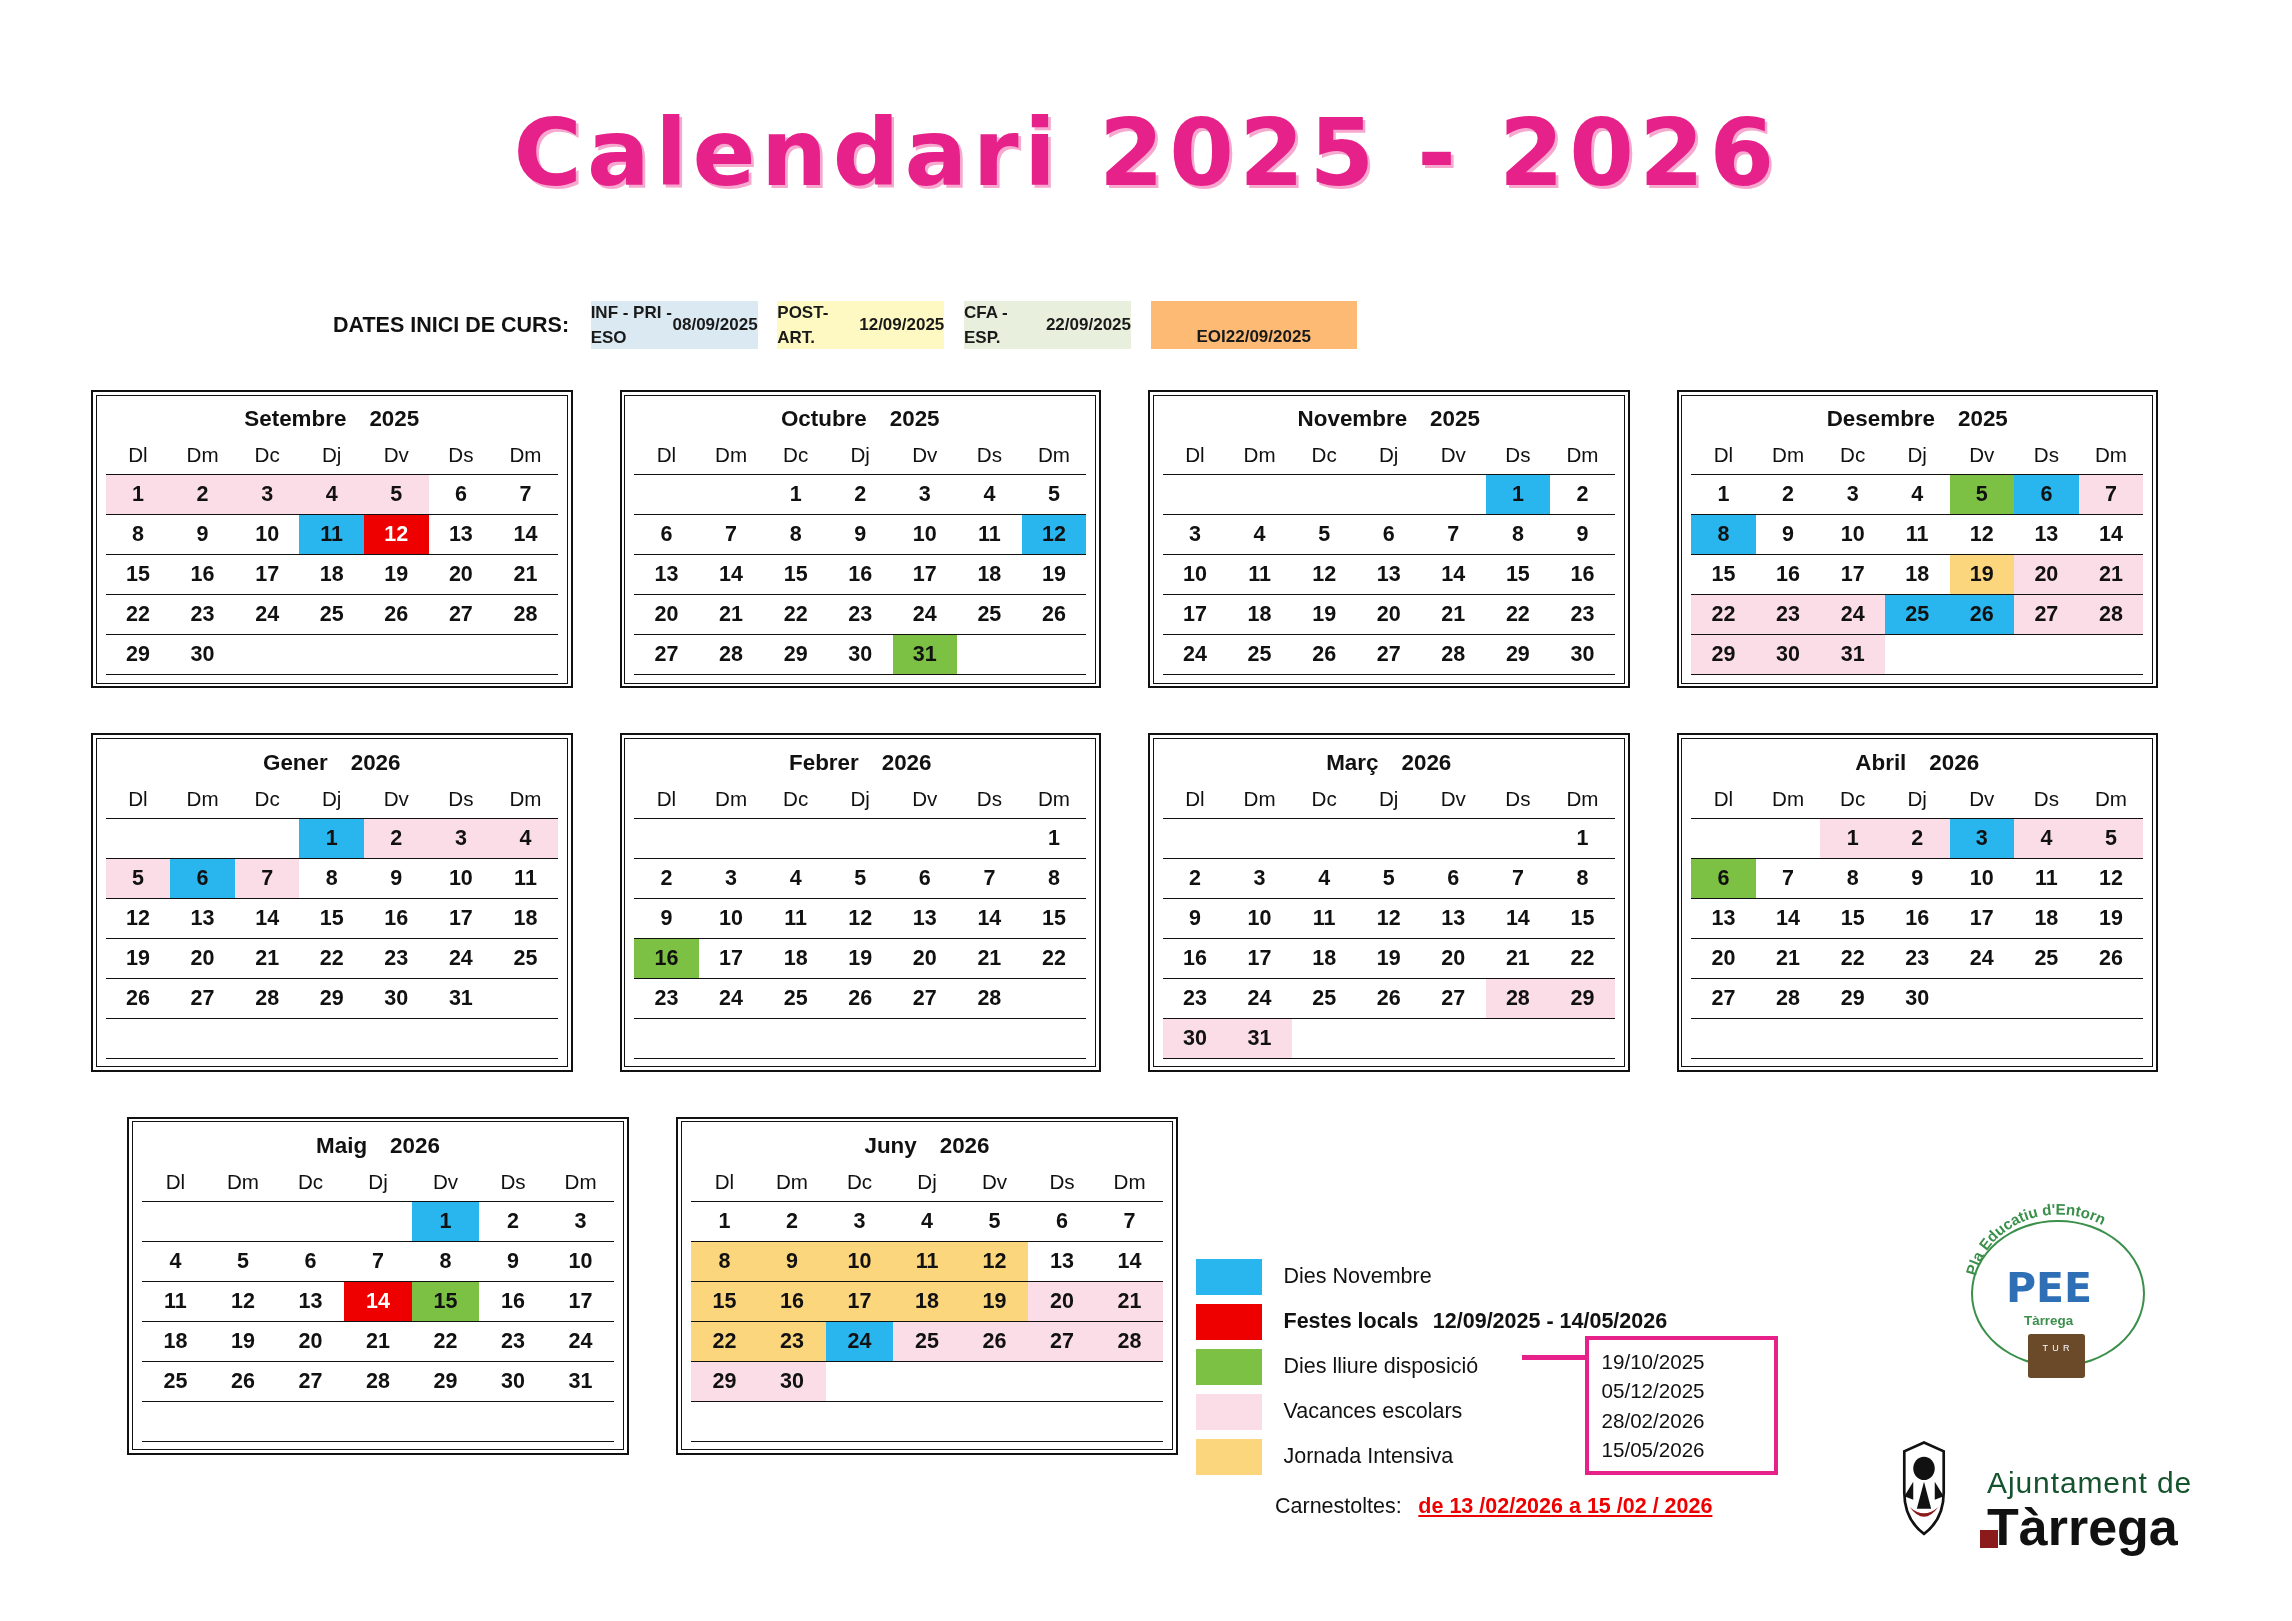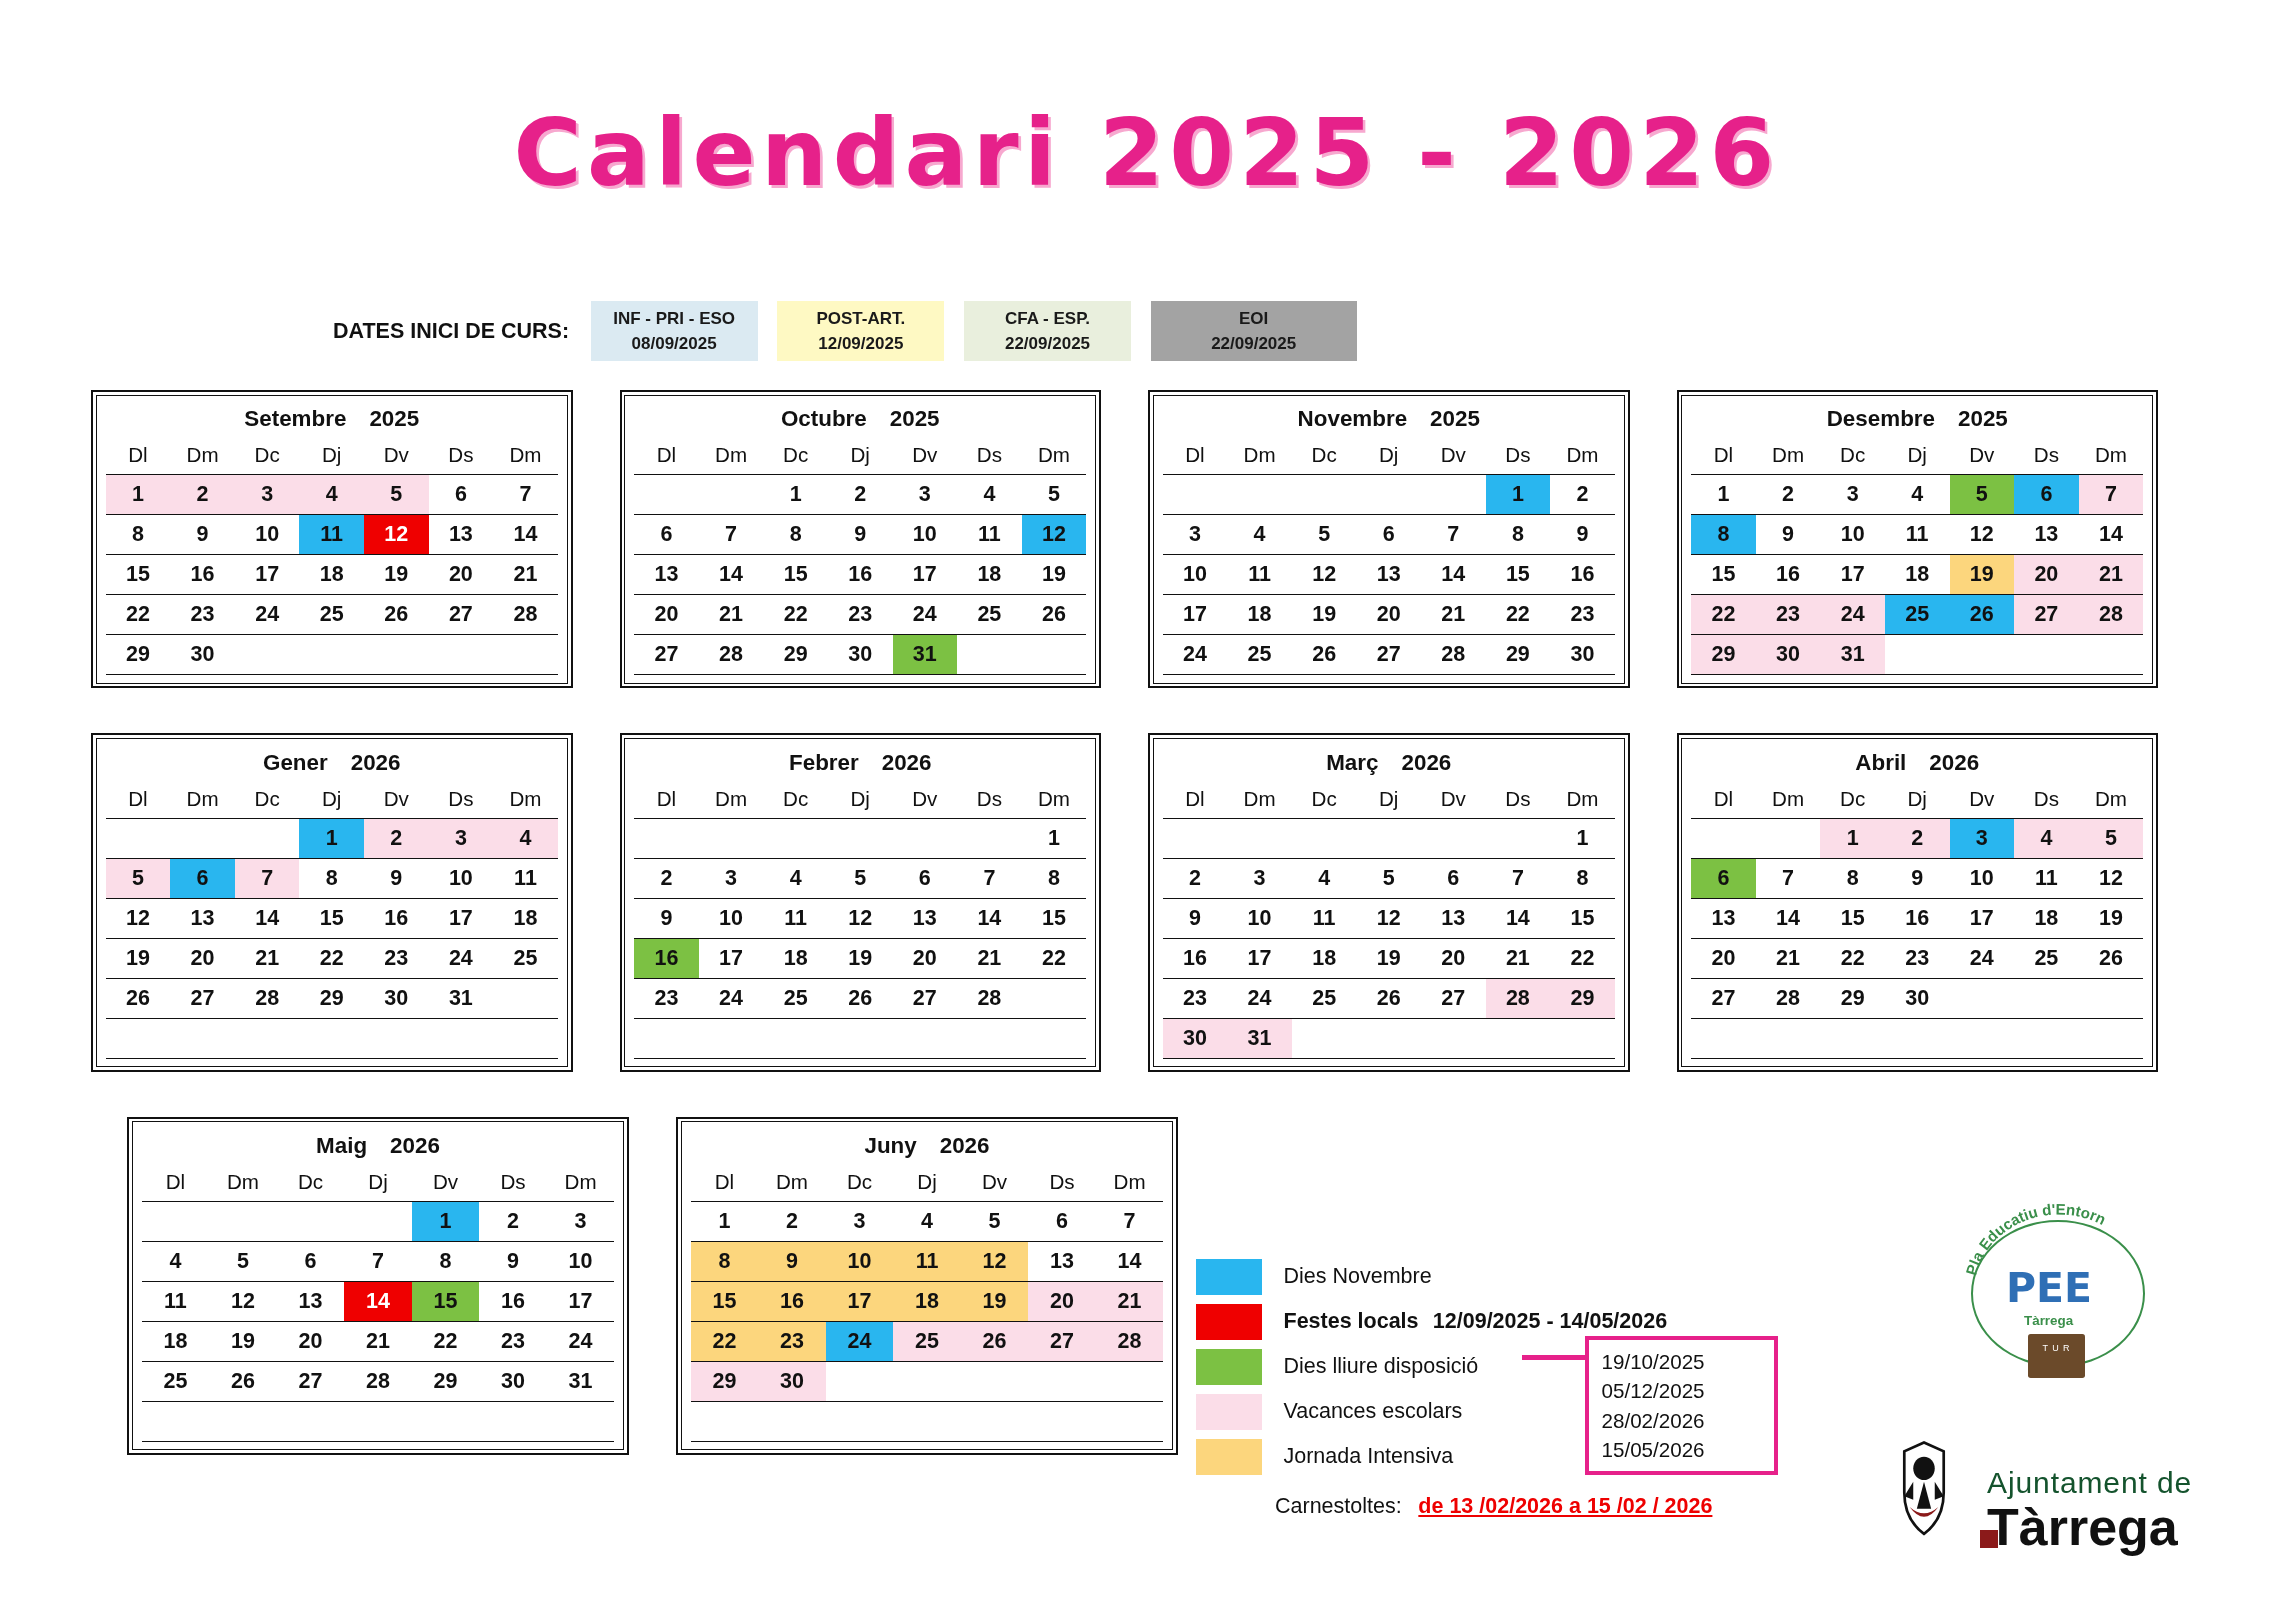--- a/index.html
+++ b/index.html
@@ -42,36 +42,35 @@
   }
   .startrow .lbl {
     font-size: 21.5px;
     font-weight: bold;
     color: #111;
     margin-right: 21.5px;
     white-space: nowrap;
   }
   .startbox {
     width: 167px;
-    height: 60px;
+    height: 48px;
     display: flex;
-    flex-direction: column;
     align-items: center;
     justify-content: center;
     font-size: 17px;
     font-weight: bold;
     color: #1a1a1a;
     margin-right: 19.7px;
   }
   .startbox .l1 { line-height: 1.5; }
   .startbox .l2 { line-height: 1.5; }
   .sb-inf { background: #dbeaf2; }
   .sb-post { background: #fef9c3; }
   .sb-cfa { background: #e9efdd; }
-  .sb-eoi { background: #a3a3a3; width: 206px; }
+  .sb-eoi { background: #fdba74; width: 206px; align-items: flex-end; }
 
   
   .months {
     position: absolute;
     top: 390px;
     left: 91px;
     width: 2114px;
   }
   .mrow {
     display: flex;

